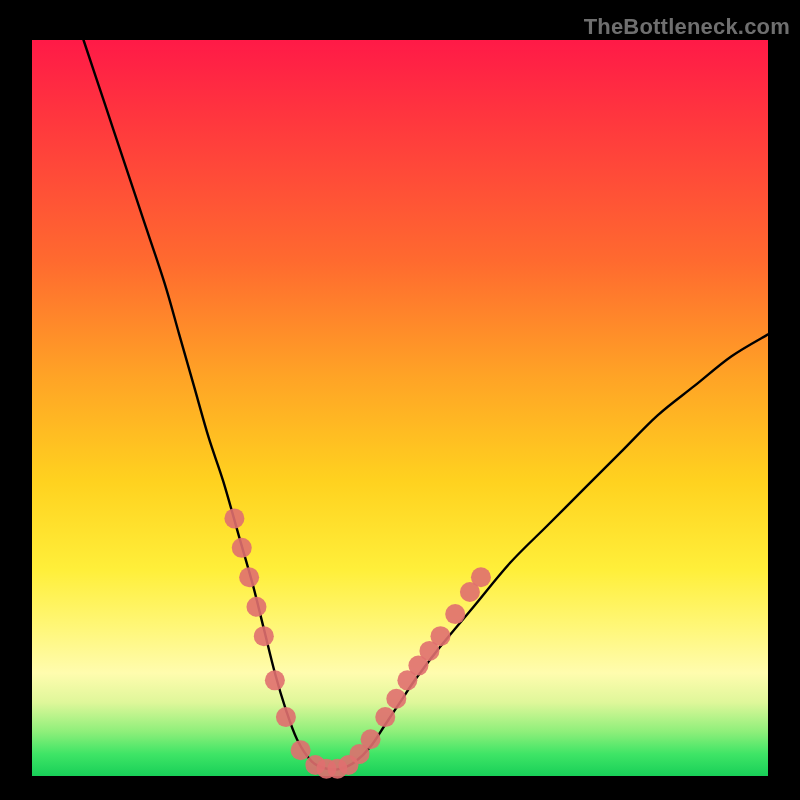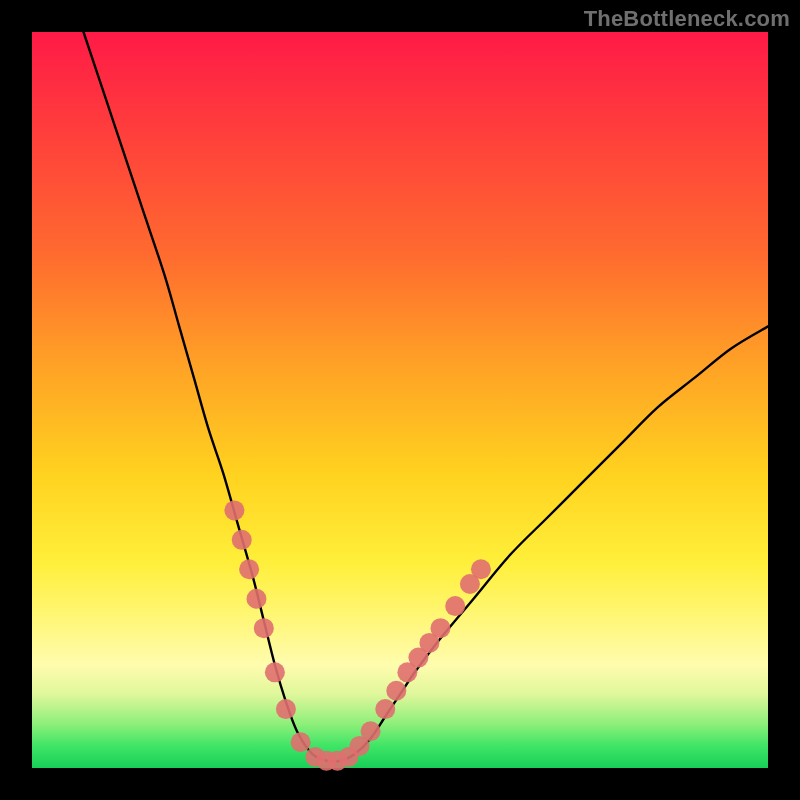--- a/index.html
+++ b/index.html
@@ -6,21 +6,21 @@
     margin: 0;
     padding: 0;
     width: 800px;
     height: 800px;
     background: #000;
     overflow: hidden;
   }
   .frame {
     position: absolute;
     left: 0;
-    top: 0;
+    top: 8px;
     width: 800px;
     height: 612px;
     background: #000;
   }
   .plot {
     position: absolute;
     left: 32px;
     top: 32px;
     width: 736px;
     height: 736px;

